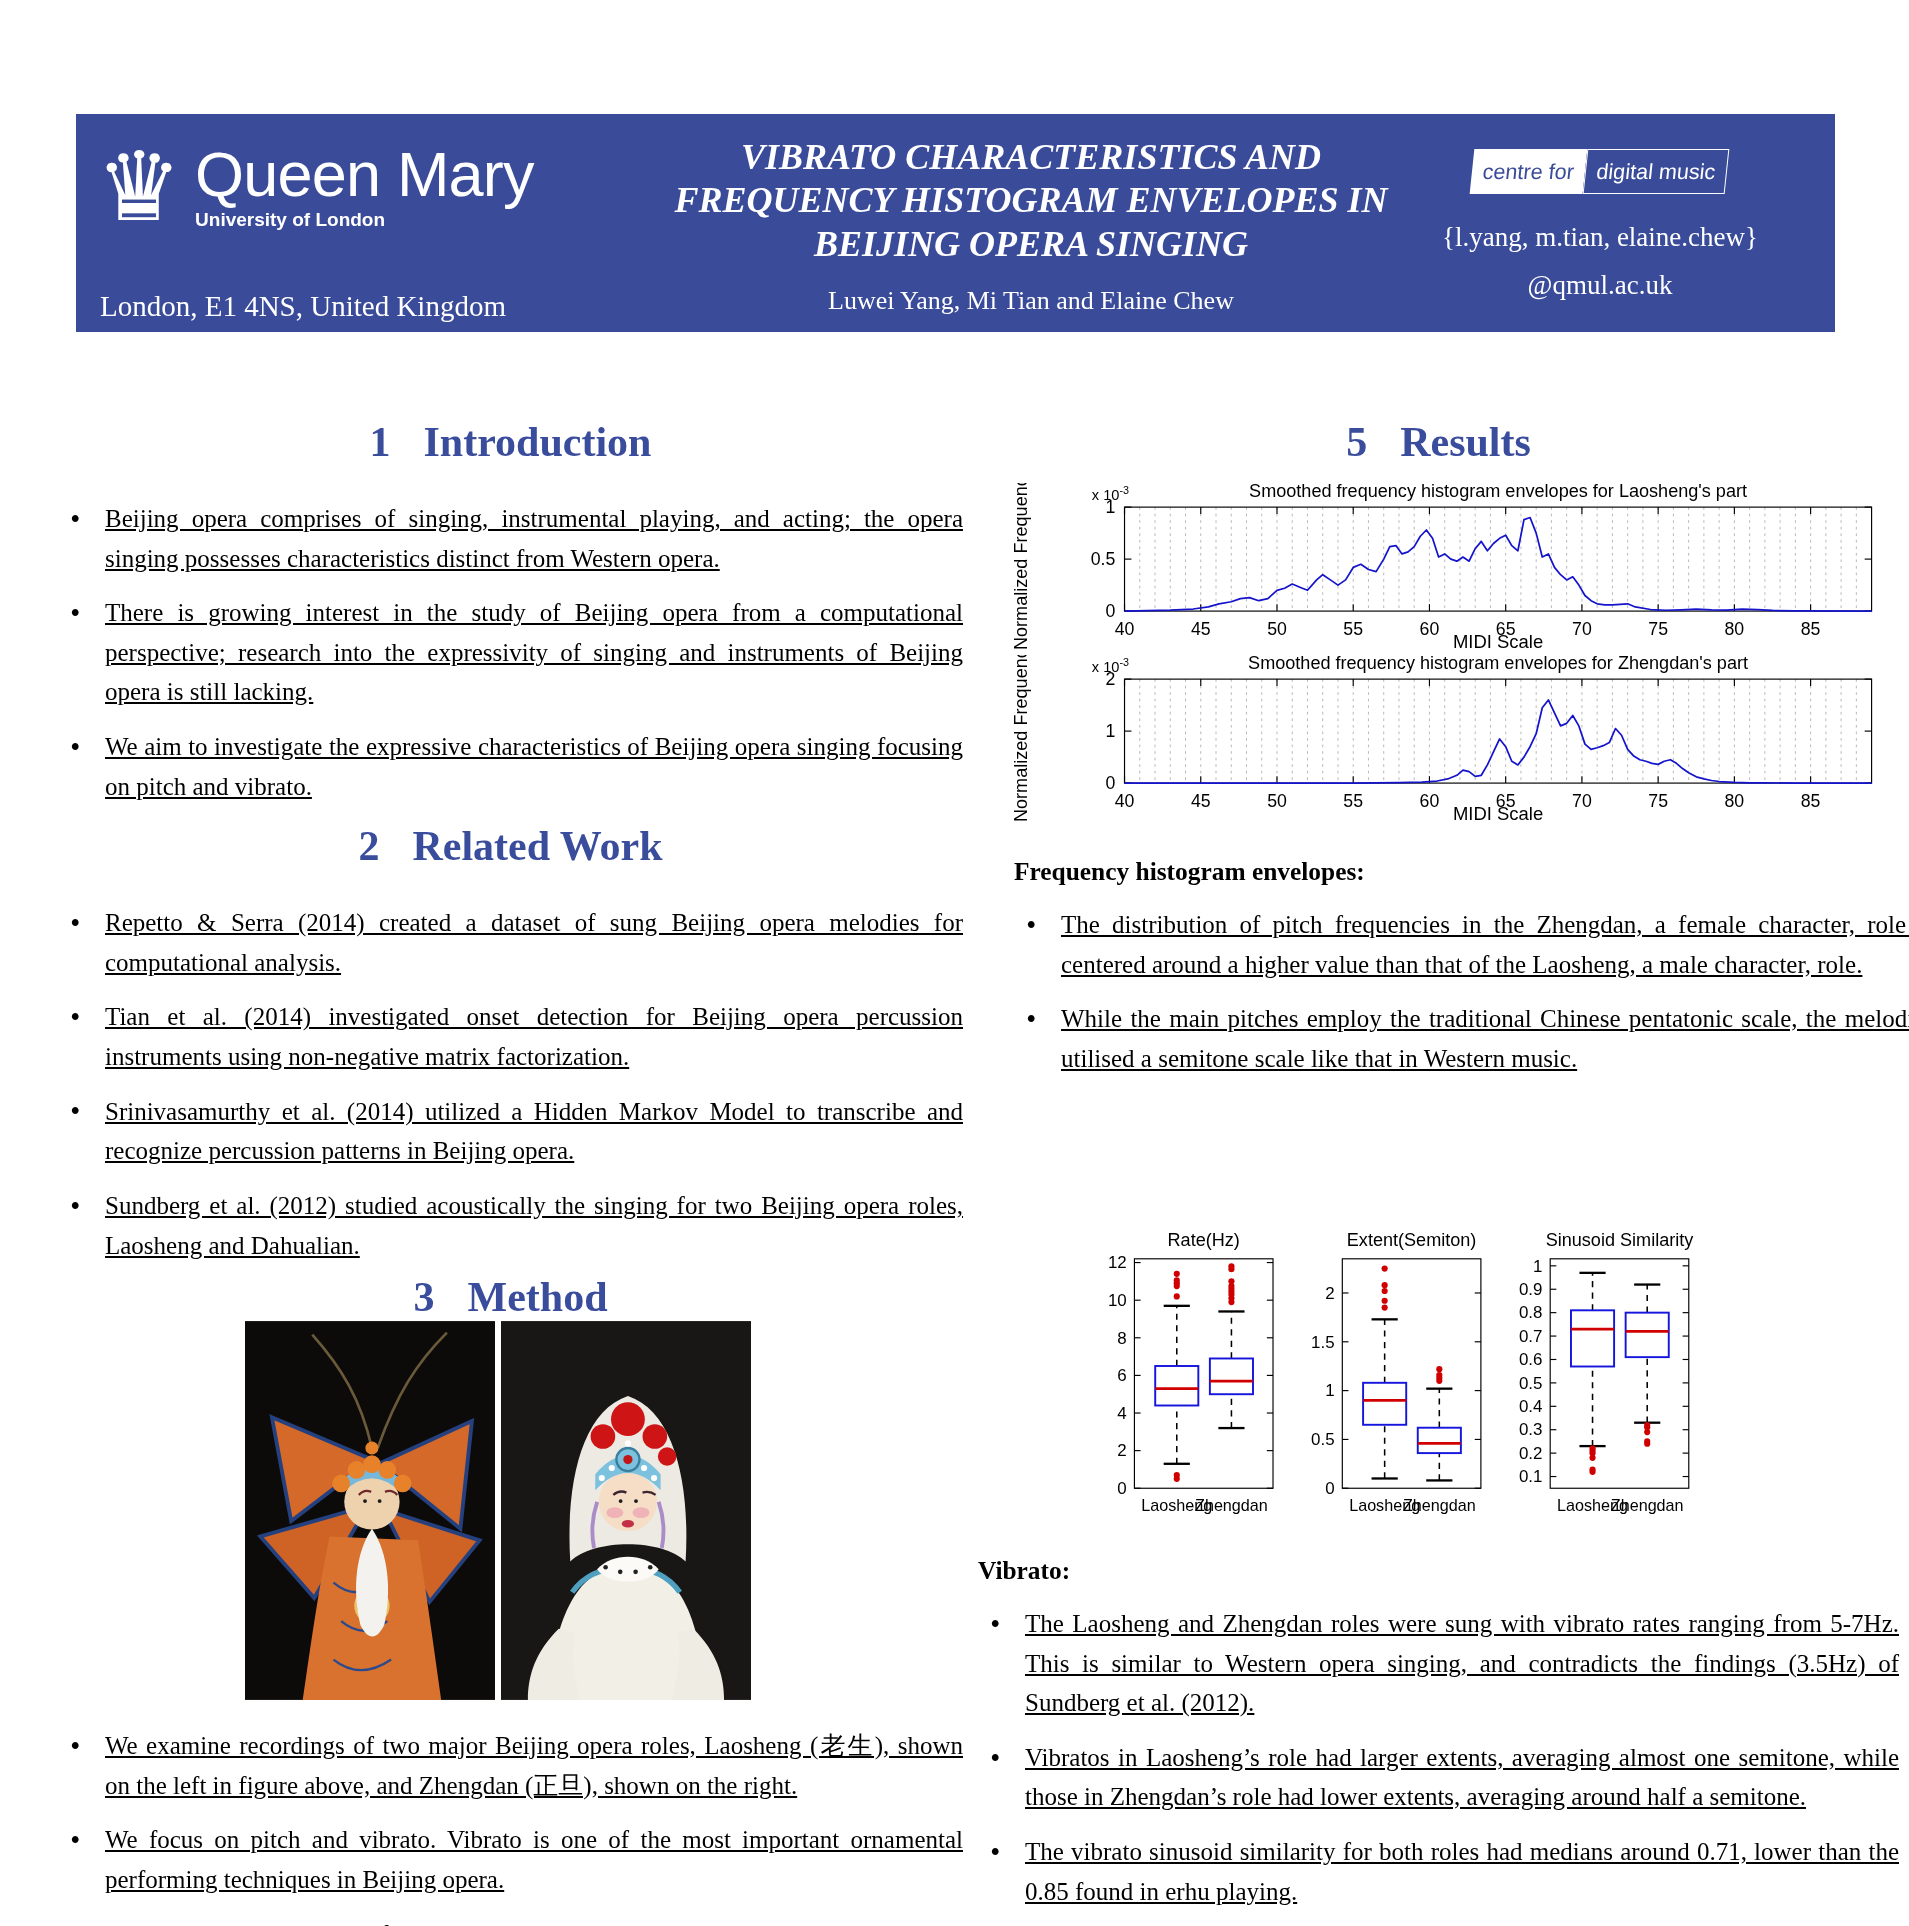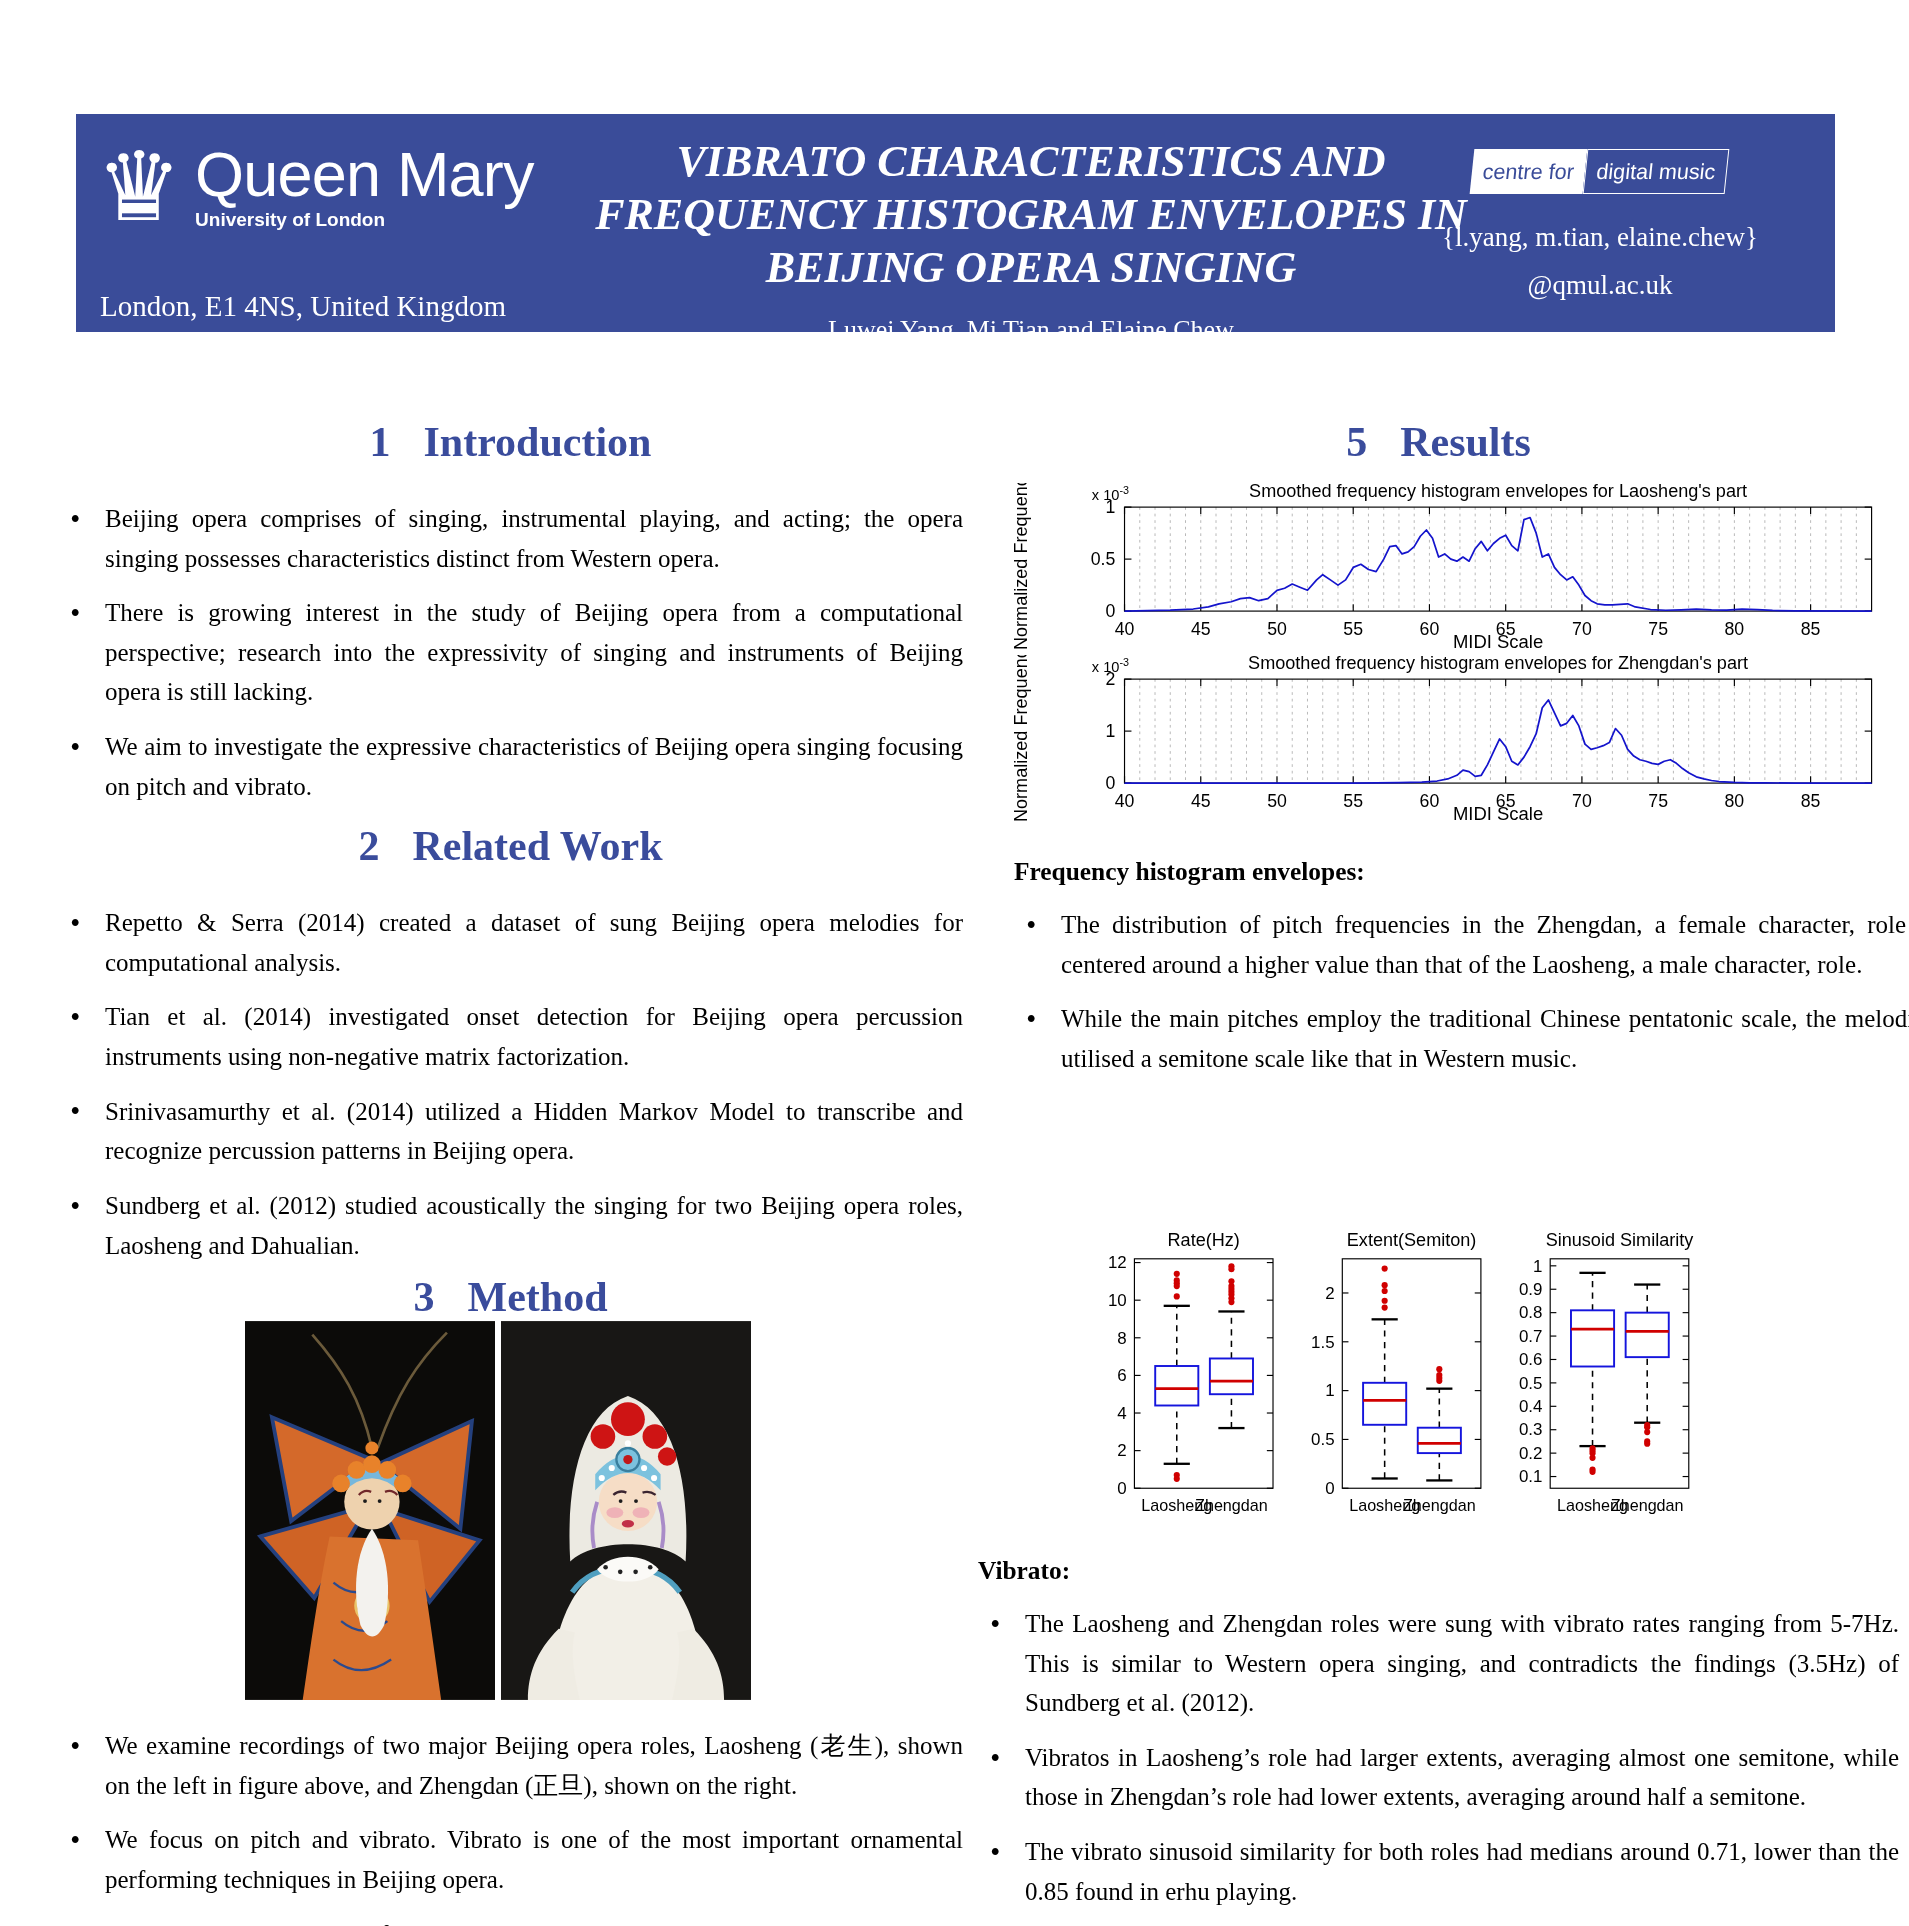--- a/index.html
+++ b/index.html
@@ -6,35 +6,35 @@
   .page{position:relative;width:1910px;height:2703px;background:#fff;overflow:hidden;
         font-family:"Liberation Serif",serif;color:#000;}
   
   .header{position:absolute;left:76px;top:114px;width:1759px;height:218px;background:#3a4c99;color:#fff;}
   .qm{position:absolute;left:20px;top:25px;display:flex;align-items:center;gap:13px;}
   .crown{font-family:"DejaVu Sans",sans-serif;font-size:96px;line-height:1;color:#fff;}
   .qm-name{font-family:"Liberation Sans",sans-serif;font-size:63px;line-height:1;letter-spacing:-0.8px;}
   .qm-sub{font-family:"Liberation Sans",sans-serif;font-size:19px;font-weight:bold;margin-top:3px;}
   .address{position:absolute;left:24px;bottom:9.2px;font-size:29px;}
   .titleblock{position:absolute;left:512px;top:22.3px;width:886px;text-align:center;}
-  .ptitle{font-size:44px;font-weight:bold;font-style:italic;line-height:1.2;}
+  .ptitle{font-size:36px;font-weight:bold;font-style:italic;line-height:1.2;}
   .authors{font-size:26px;margin-top:20px;}
   .c4dmwrap{position:absolute;right:46px;top:35px;width:378px;text-align:center;}
   .c4dm{display:inline-block;transform:skewX(-6deg);font-family:"Liberation Sans",sans-serif;
         font-size:21.6px;line-height:1;white-space:nowrap;}
   .c4l{background:#fff;color:#3a4c99;padding:11.6px 10.8px;display:inline-block;}
   .c4r{background:#3a4c99;color:#fff;padding:10.4px 10.8px;display:inline-block;border:1.2px solid #fff;}
   .email{font-size:27px;margin-top:17.7px;}
   .email.first{margin-top:28px;}
   
   .sec{position:absolute;margin-top:21px;}
   .sec-title{text-align:center;font-weight:bold;color:#3a4c9c;font-size:42px;margin:0 0 33px 0;}
   .sec-title .num{margin-right:33px;}
   .bullets{list-style:none;margin:0;padding:0;font-size:25px;line-height:1.58;text-align:justify;}
-  .bullets li{position:relative;padding-left:47px;margin-bottom:15.4px;}
+  .bullets li{position:relative;padding-left:47px;margin-bottom:15.4px;text-decoration:underline;}
   .bullets li::before{content:"\2022";position:absolute;left:12.3px;top:-2.3px;font-size:28.5px;}
   .lead{font-size:25.4px;font-weight:bold;margin:0 0 19px 0;}
   #intro{top:397px;left:58px;width:905px;}
   #related{top:801px;left:58px;width:905px;}
   #method-title{top:1252px;left:58px;width:905px;}
   .photos{position:absolute;top:1321px;left:245px;width:512px;height:379px;display:flex;gap:6.2px;}
   #method-bullets{position:absolute;top:1726px;left:58px;width:905px;}
   #results-title{top:397px;left:978px;width:921px;}
   #chart-0{position:absolute;top:483px;left:1009px;}
   #chart-1{position:absolute;top:655px;left:1009px;}

